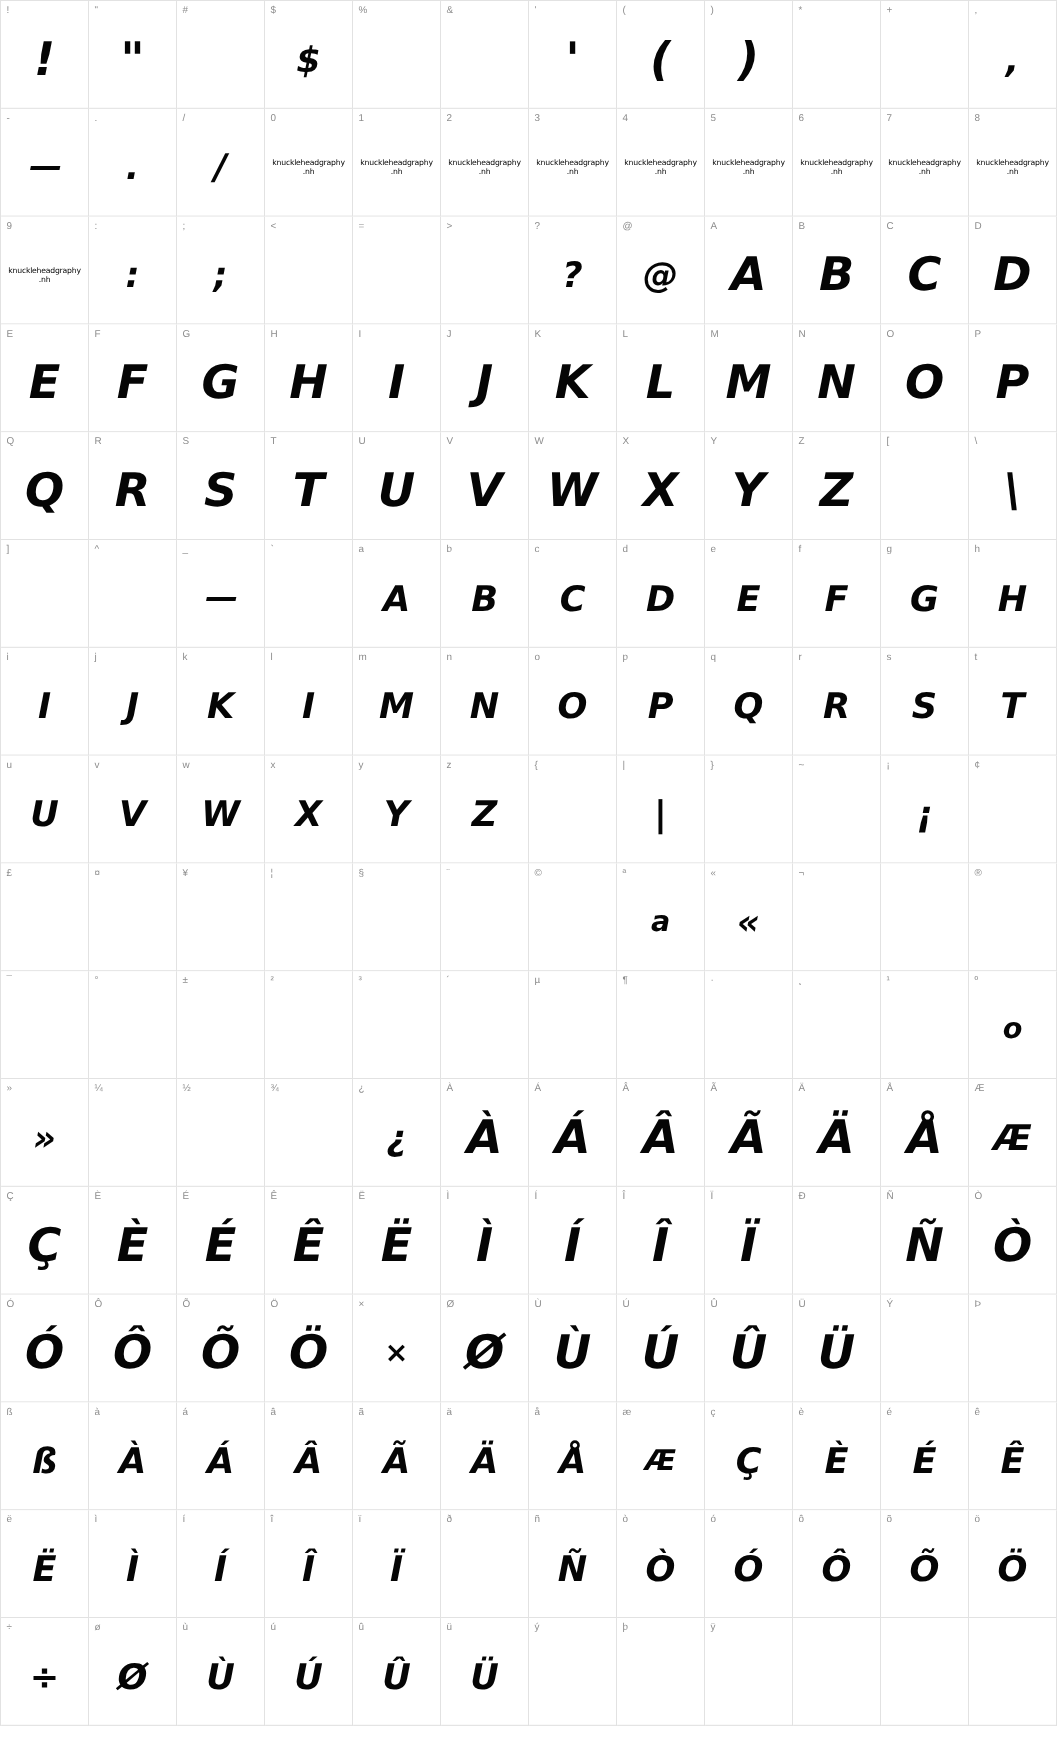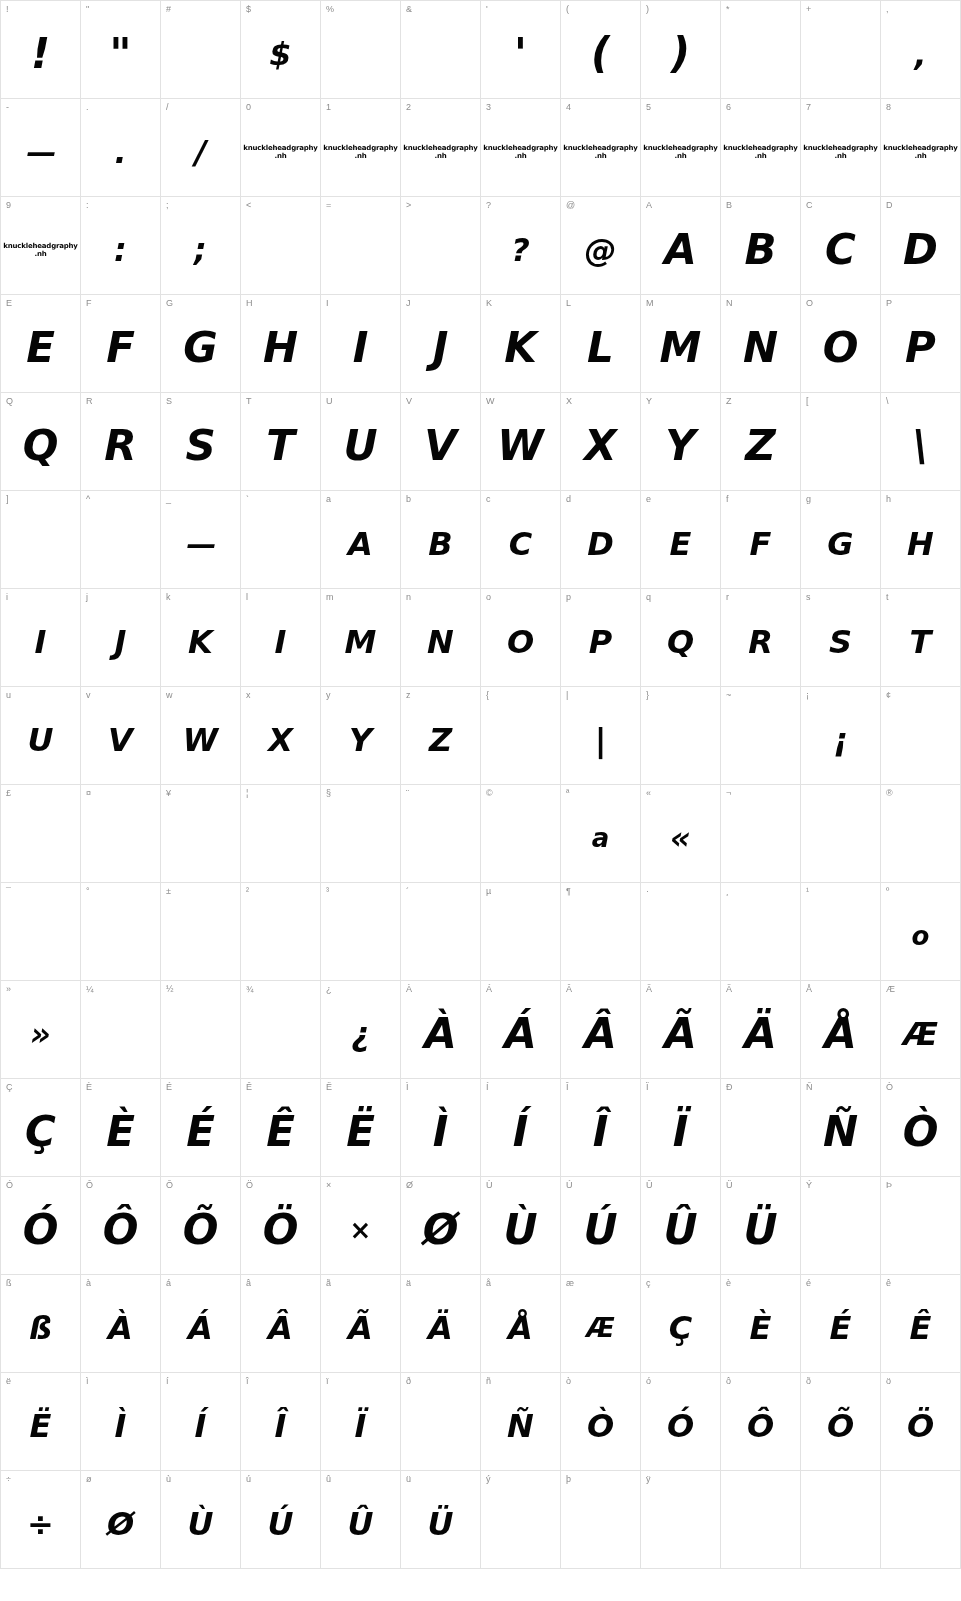--- a/index.html
+++ b/index.html
@@ -56,21 +56,21 @@
     line-height: 1;
     color: #050505;
     font-family: "DejaVu Sans", sans-serif;
     font-weight: 700;
     font-style: italic;
     text-align: center;
   }
   
   .glyph.g-tiny {
     font-size: 7px;
-    font-weight: 700;
+    font-weight: 400;
     font-style: normal;
     letter-spacing: -0.2px;
     line-height: 8px;
     white-space: pre-line;
   }
   .glyph.g-small { font-size: 26px; }
   .glyph.g-mid   { font-size: 32px; }
   .glyph.g-large { font-size: 42px; }
   .glyph.g-empty { font-size: 0; }
   .glyph.g-dash {

